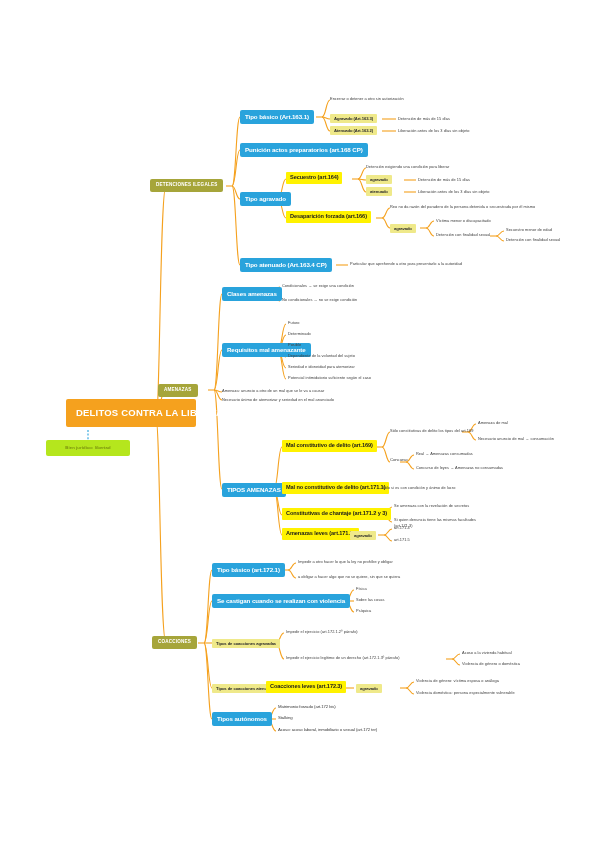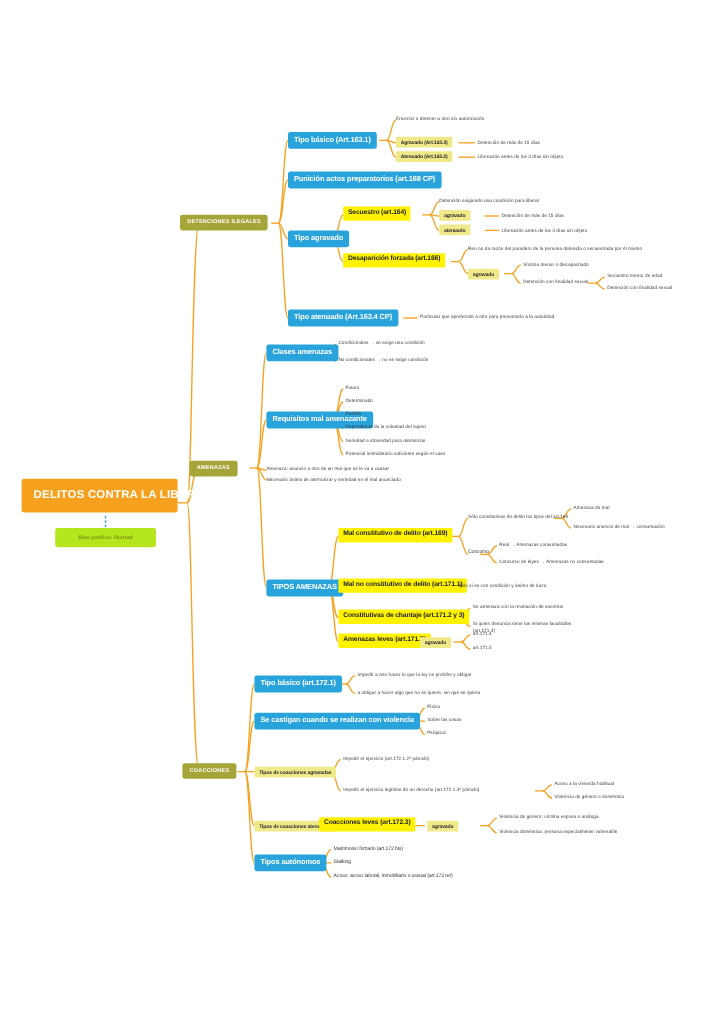--- a/index.html
+++ b/index.html
@@ -7,21 +7,21 @@
        font-family:"Liberation Sans","DejaVu Sans",sans-serif;
        -webkit-font-smoothing:none;}
   #canvas{position:absolute;left:0;top:0;width:599px;height:848px;}
   svg.links{position:absolute;left:0;top:0;width:599px;height:848px;pointer-events:none;}
 
   .node{position:absolute;box-sizing:border-box;white-space:nowrap;
         line-height:1.05;letter-spacing:-0.1px;}
 
   
   .n-root{background:#F5A11E;color:#ffffff;font-weight:bold;font-size:9.5px;
-          padding:9px 10px;border-radius:2px;letter-spacing:0.2px;}
+          padding:9px 10px;border-radius:2px;letter-spacing:0.2px;margin-left:48px;}
 
   
   .n-chip{background:#B5E61D;color:#7a8f10;font-size:4.2px;font-weight:bold;
           padding:6px 8px;border-radius:2px;text-align:center;letter-spacing:0.1px;}
 
   
   .n-cat{background:#A6A53A;color:#ffffff;font-weight:bold;font-size:4.6px;
          padding:4px 6px;border-radius:2px;letter-spacing:0.2px;}
 
   

